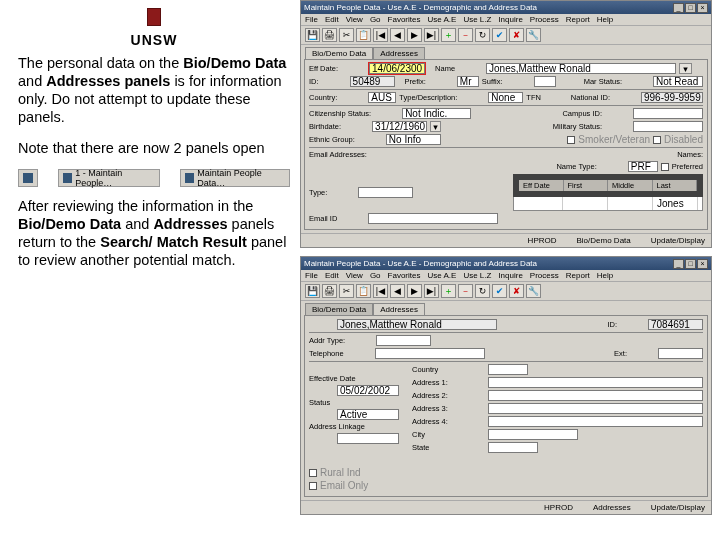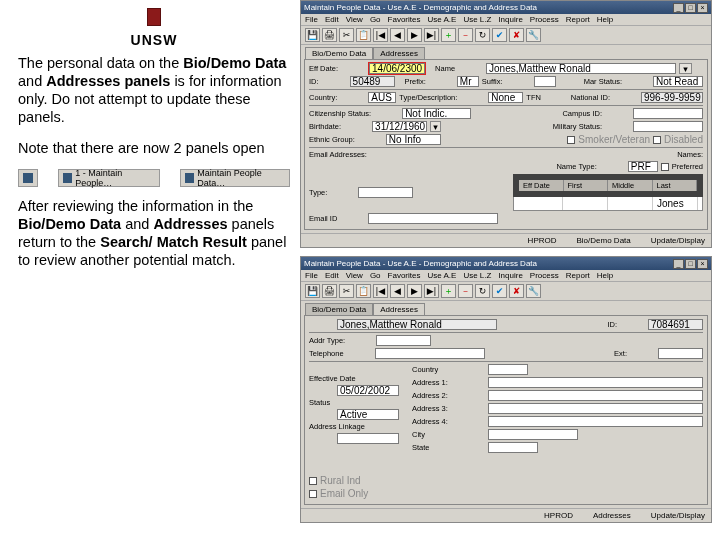--- a/index.html
+++ b/index.html
@@ -334,21 +334,21 @@
             <div class="row">
                 <span class="lbl" style="width:45px">City</span>
                 <span class="fld" style="width:90px"></span>
               </div>
             <div class="row">
                 <span class="lbl" style="width:45px">State</span>
                 <span class="fld" style="width:50px"></span>
               </div>
           </div>
         </div>
-        <div class="row" style="margin-top:20px">
+        <div class="row" style="margin-top:12px">
           <span class="chk"></span>
           <span class="dimlbl">Rural Ind</span>
         </div>
         <div class="row">
           <span class="chk"></span>
           <span class="dimlbl">Email Only</span>
         </div>
       </div>
       <div class="statusbar">
         <span>HPROD</span>

